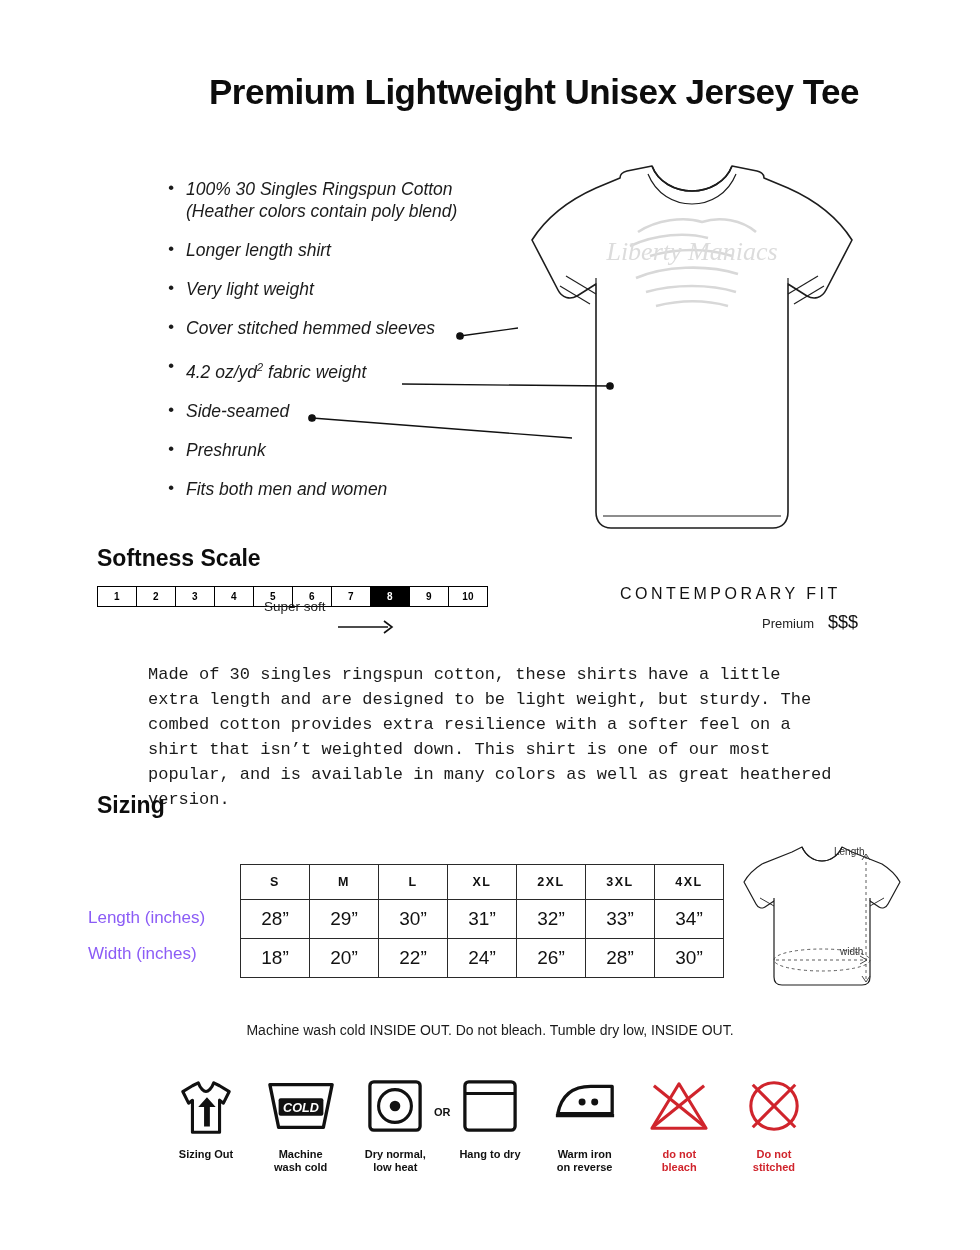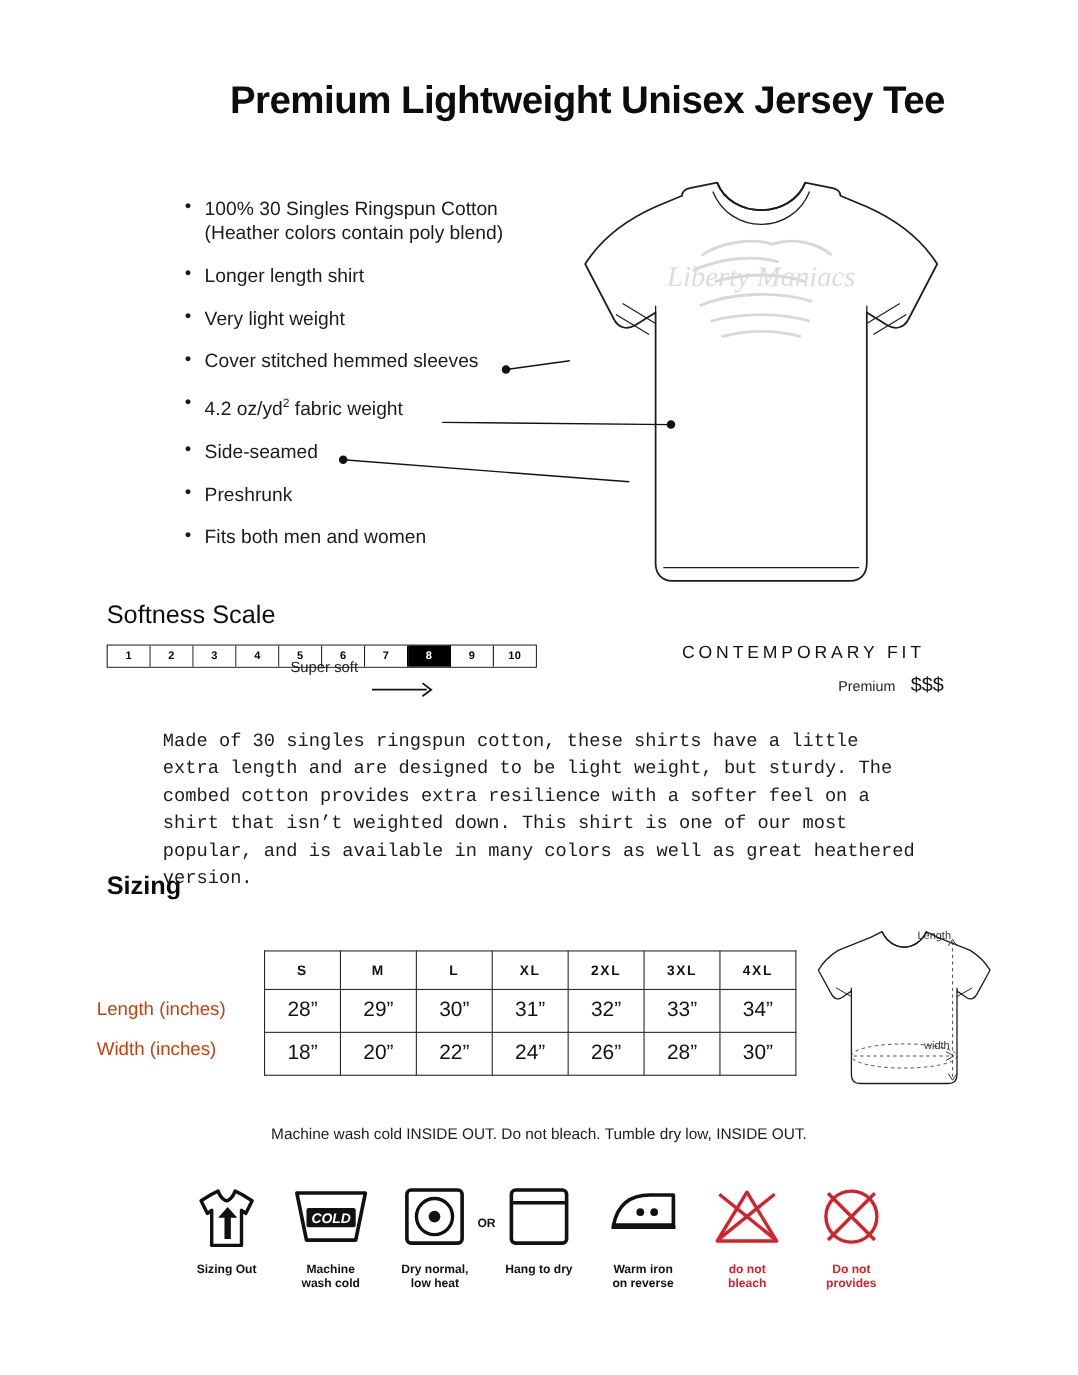--- a/index.html
+++ b/index.html
@@ -32,20 +32,21 @@
 
   
   .features {
     position: absolute;
     top: 178px;
     left: 168px;
     width: 330px;
     list-style: none;
     margin: 0;
     padding: 0;
+    font-style: italic;
   }
   .features li {
     position: relative;
     font-size: 17.5px;
     line-height: 22px;
     color: #1b1b1b;
     margin-bottom: 17px;
     padding-left: 18px;
   }
   .features li::before {
@@ -78,21 +79,21 @@
     height: 420px;
     pointer-events: none;
   }
 
   
   .softness-head {
     position: absolute;
     top: 545px;
     left: 97px;
     font-size: 23px;
-    font-weight: normal;
+    font-weight: bold;
     color: #0d0d0d;
   }
   .scale {
     position: absolute;
     top: 586px;
     left: 97px;
     display: flex;
     border: 1.6px solid #000;
   }
   .scale .cell {
@@ -173,21 +174,21 @@
     color: #0d0d0d;
   }
   .row-labels {
     position: absolute;
     top: 900px;
     left: 88px;
     width: 150px;
     text-align: left;
     font-size: 17px;
     line-height: 36px;
-    color: #c2410c;
+    color: #8b5cf6;
   }
   .size-table {
     position: absolute;
     top: 864px;
     left: 240px;
     border-collapse: collapse;
   }
   .size-table th, .size-table td {
     border: 1.2px solid #2a2a2a;
     width: 66px;
@@ -504,18 +505,18 @@
 
   <div class="care-item warn">
     <div class="glyph">
       <svg viewBox="0 0 64 58" width="62" height="56">
         <circle cx="32" cy="29" r="24" fill="none" stroke="#d0242c" stroke-width="3.2"></circle>
         <line x1="10" y1="7" x2="54" y2="51" stroke="#d0242c" stroke-width="3.2"></line>
         <line x1="54" y1="7" x2="10" y2="51" stroke="#d0242c" stroke-width="3.2"></line>
       </svg>
     </div>
     <div class="cap">Do not</div>
-    <div class="cap" style="margin-top:0">provides</div>
+    <div class="cap" style="margin-top:0">stitched</div>
   </div>
 
 </div>
 
 <div class="or-mark">OR</div>
 
 </body></html>

